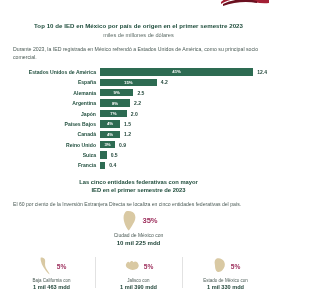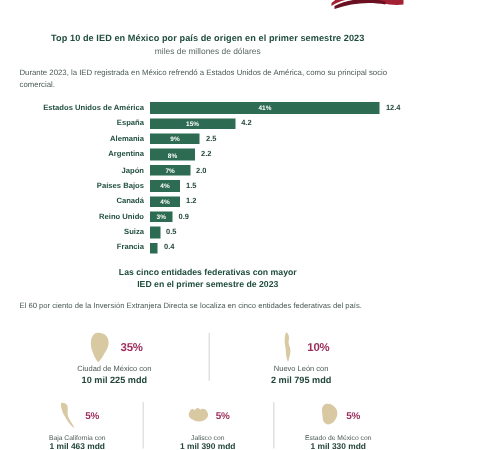--- a/index.html
+++ b/index.html
@@ -59,21 +59,21 @@
     margin-top: 9px; text-align: center;
     font-size: 5.8px; font-weight: bold; color: #1f4d3c; line-height: 1.34;
   }
   .mid-intro {
     margin: 6px 13px 0 13px;
     font-size: 5.1px; color: #4a5a55; line-height: 1.5; text-align: left;
   }
 
   
   .states-top {
-    display: flex; margin: 12px 14px 0 14px;
+    display: flex; margin: 1px 14px 0 14px;
   }
   .states-bot {
     display: flex; margin: 8px 8px 0 8px;
   }
   .st { flex: 1; text-align: center; position: relative; }
   .st + .st::before {
     content: ""; position: absolute; left: 0; top: 2px; bottom: 4px;
     width: 1px; background: #e2e2e2;
   }
   .st-head {
@@ -231,30 +231,20 @@
       <div class="st-head">
         <svg class="st-map" viewBox="0 0 20 21">
           <path d="M7 1 C11 0.5, 14 2, 15 5 C16 8, 15 11, 13 14 C11.5 16.5, 10 19.5, 8.5 20.5 C7 19, 5.5 16, 4.5 13 C3.5 10, 3 6, 4.5 3.5 C5.2 2.2, 6 1.3, 7 1 Z" fill="#d9c9a3"></path>
         </svg>
         <span class="st-pct">35%</span>
       </div>
       <div class="st-l1">Ciudad de México con</div>
       <div class="st-l2">10 mil 225 mdd</div>
     </div>
 
-    <div class="st">
-      <div class="st-head">
-        <svg class="st-map" viewBox="0 0 20 21">
-          <path d="M9 0.5 C10.5 1.5, 11 4, 10.5 6 C10 8, 11 9.5, 11.5 11.5 C12 14, 11 17, 10 20.5 C9 18, 8.5 15, 8.5 12.5 C8.5 10, 7.5 8, 7.8 5.5 C8 3, 8 1.5, 9 0.5 Z" fill="#d9c9a3"></path>
-        </svg>
-        <span class="st-pct">10%</span>
-      </div>
-      <div class="st-l1">Nuevo León con</div>
-      <div class="st-l2">2 mil 795 mdd</div>
-    </div>
 
   </div>
 
   <div class="states-bot">
 
     <div class="st">
       <div class="st-head">
         <svg class="st-map" viewBox="0 0 18 19">
           <path d="M4 0.5 C6 0.5, 8 1, 8.5 3 C9 5.5, 8 8, 9 10.5 C10 13, 12 15, 13.5 18.5 C11.5 17.5, 9.5 15, 8 12.5 C6.5 10, 5 8, 4.5 5.5 C4 3.5, 3.5 2, 4 0.5 Z" fill="#d9c9a3"></path>
         </svg>

